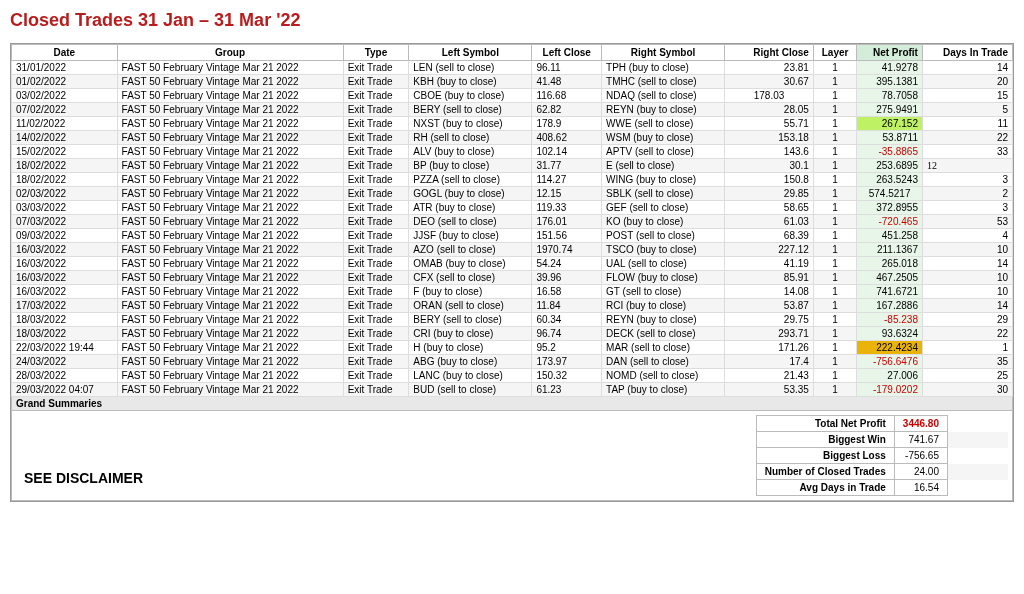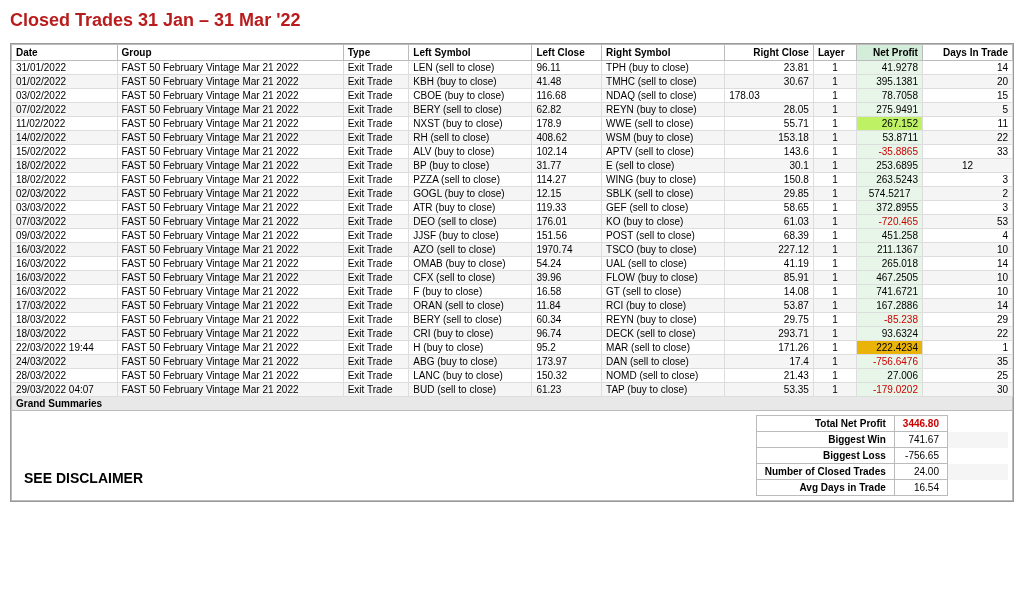--- a/index.html
+++ b/index.html
@@ -23,21 +23,21 @@
     }
     table {
       border-collapse: collapse;
       width: 100%;
       font-size: 10px;
     }
     thead th {
       background: #fff;
       border: 1px solid #bbb;
       padding: 2px 4px;
-      text-align: left;
+      text-align: center;
       font-weight: bold;
       white-space: nowrap;
     }
     tbody td {
       border: 1px solid #ddd;
       padding: 1px 4px;
       white-space: nowrap;
     }
     tbody tr:nth-child(even) {
       background: #f5f5f5;
@@ -137,21 +137,21 @@
           <td style="text-align: right; background: rgb(232, 245, 233);">395.1381</td>
           <td style="text-align: right;">20</td>
         </tr>
         <tr>
           <td>03/02/2022</td>
           <td>FAST 50 February Vintage Mar 21 2022</td>
           <td>Exit Trade</td>
           <td>CBOE (buy to close)</td>
           <td>116.68</td>
           <td>NDAQ (sell to close)</td>
-          <td style="text-align: left;">178.03</td>
+          <td style="text-align: center;">178.03</td>
           <td style="text-align: center;">1</td>
           <td style="text-align: right; background: rgb(232, 245, 233);">78.7058</td>
           <td style="text-align: right;">15</td>
         </tr>
         <tr>
           <td>07/02/2022</td>
           <td>FAST 50 February Vintage Mar 21 2022</td>
           <td>Exit Trade</td>
           <td>BERY (sell to close)</td>
           <td>62.82</td>
@@ -200,21 +200,21 @@
         <tr>
           <td>18/02/2022</td>
           <td>FAST 50 February Vintage Mar 21 2022</td>
           <td>Exit Trade</td>
           <td>BP (buy to close)</td>
           <td>31.77</td>
           <td>E (sell to close)</td>
           <td style="text-align: right;">30.1</td>
           <td style="text-align: center;">1</td>
           <td style="text-align: right; background: rgb(232, 245, 233);">253.6895</td>
-          <td style="text-align: center;">12</td>
+          <td style="text-align: left; font-family: Liberation Serif, serif;">12</td>
         </tr>
         <tr>
           <td>18/02/2022</td>
           <td>FAST 50 February Vintage Mar 21 2022</td>
           <td>Exit Trade</td>
           <td>PZZA (sell to close)</td>
           <td>114.27</td>
           <td>WING (buy to close)</td>
           <td style="text-align: right;">150.8</td>
           <td style="text-align: center;">1</td>

